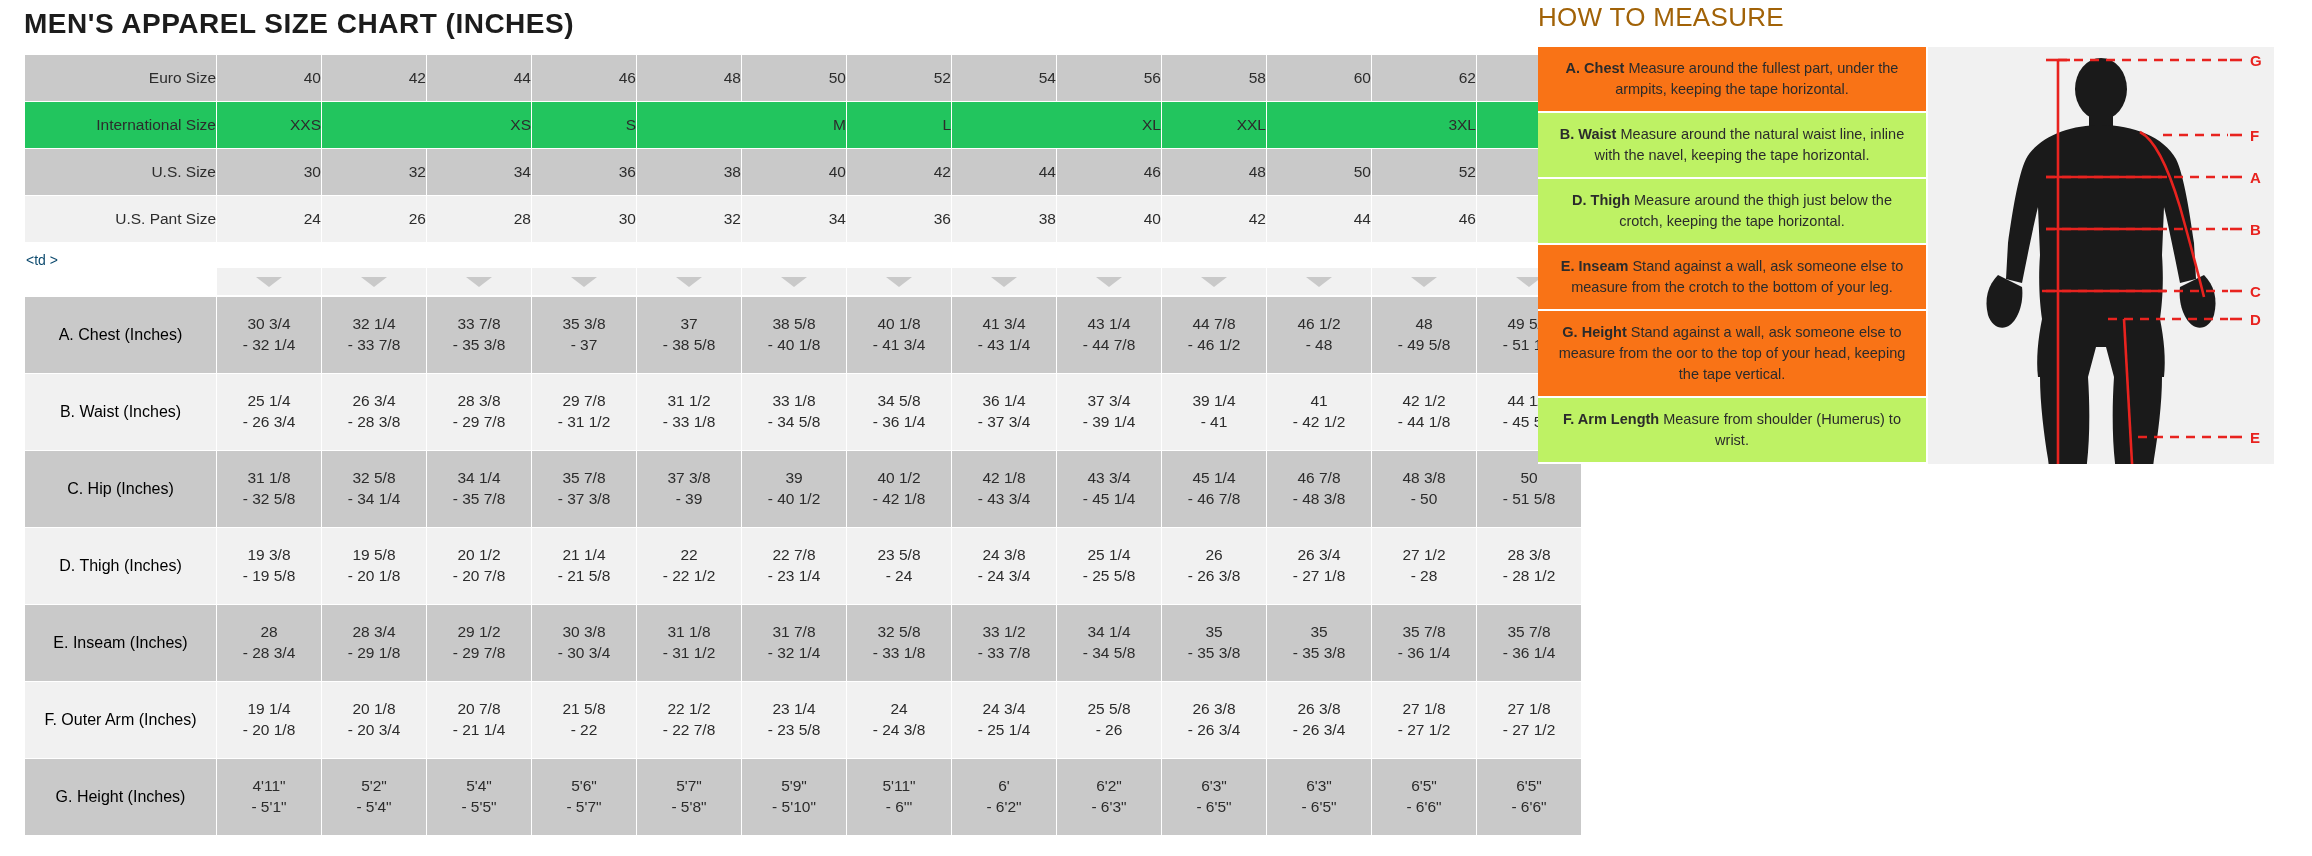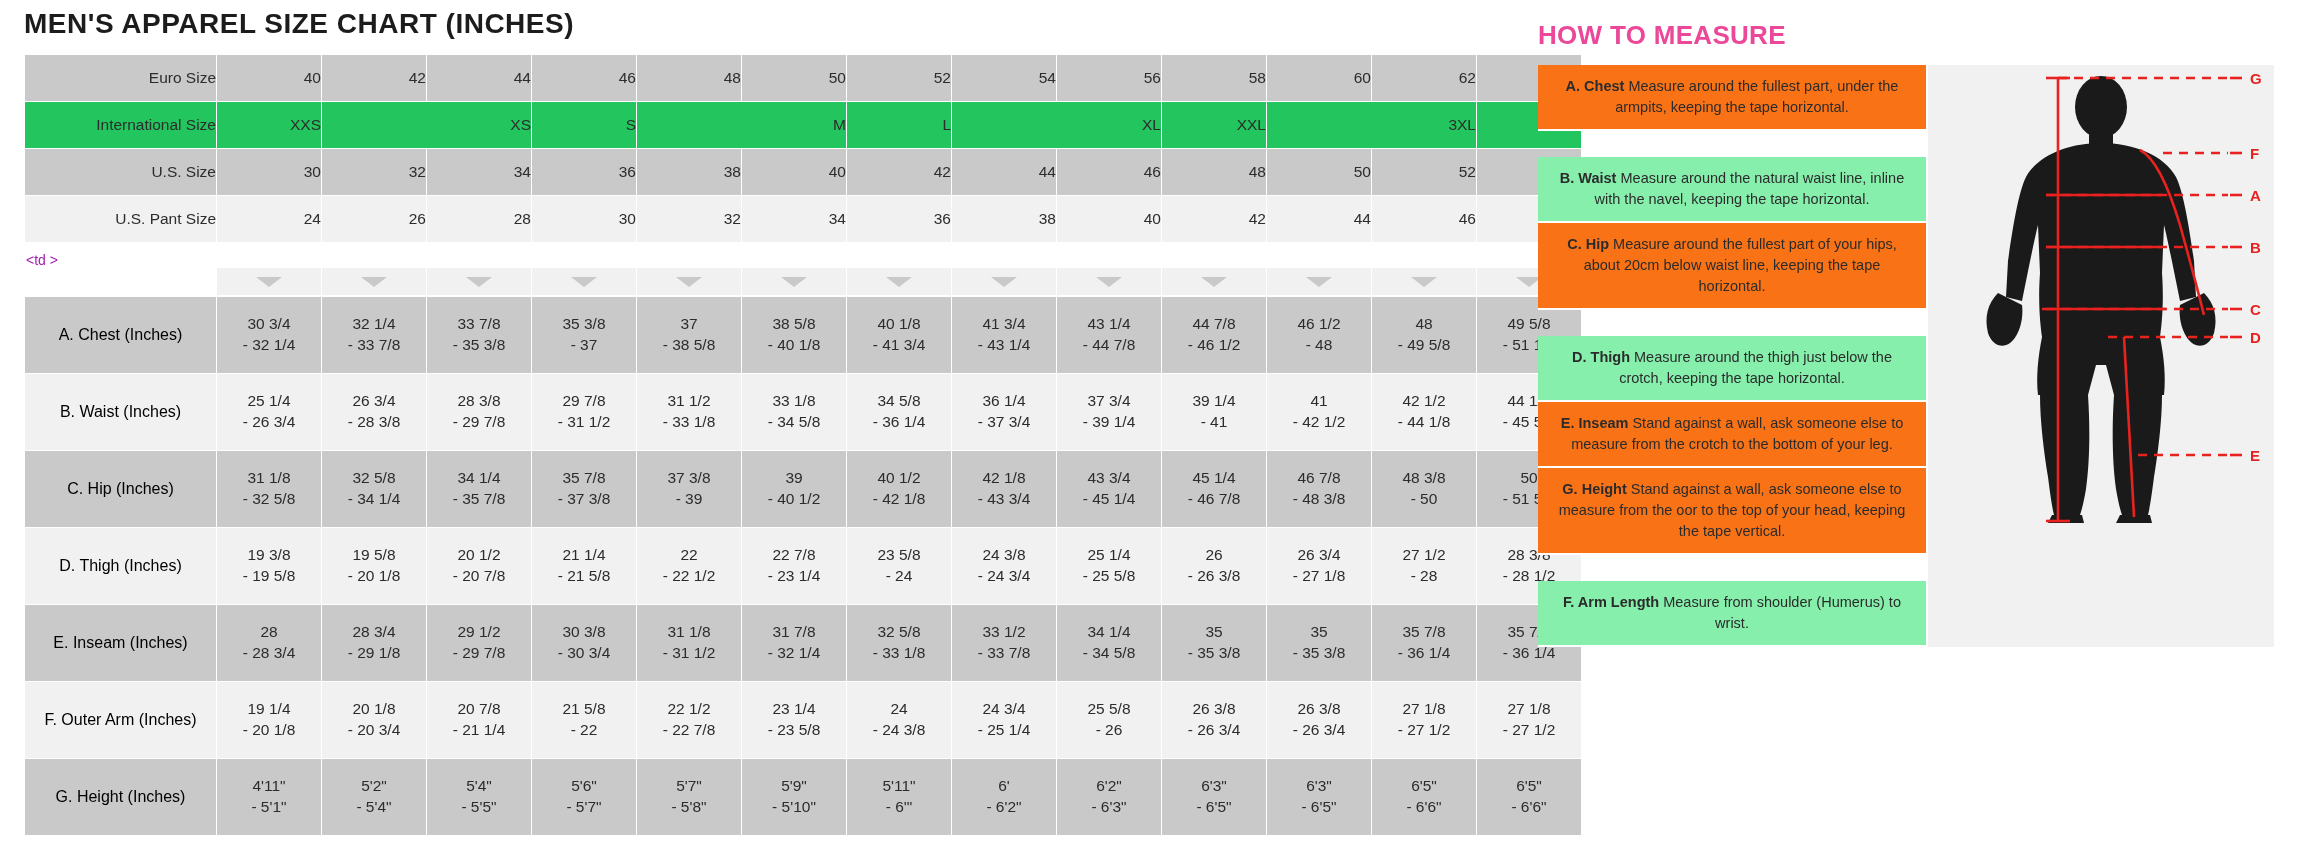--- a/index.html
+++ b/index.html
@@ -54,21 +54,21 @@
   .lab-white { background: #f1f1f1 !important; }
 
   .row-grey td.lab, .row-white td.lab-white { }
 
   
   .intl td { background: #22c55e; }
 
   
   .stray-row {
     font-size: 14px;
-    color: #a21caf;
+    color: #0c4a6e;
     padding: 6px 0 4px 2px;
     height: 22px;
     line-height: 22px;
   }
 
   
   table.filter-table {
     border-collapse: collapse;
     width: 1452px;
     table-layout: fixed;
@@ -115,45 +115,45 @@
   .mwhite td { background: #f1f1f1; }
 
   
   .right-col {
     position: absolute;
     left: 1538px; top: 0px;
     width: 750px;
   }
   .howto-title {
     font-size: 26px;
-    font-weight: bold;
+    font-weight: normal;
     letter-spacing: .3px;
-    color: #ec4899;
-    margin: 20px 0 14px 0;
+    color: #a16207;
+    margin: 2px 0 14px 0;
   }
   .howto-wrap {
     display: flex;
     align-items: stretch;
     width: 736px;
   }
   .howto-list {
     width: 388px;
     flex: 0 0 388px;
   }
   .howto-item {
     padding: 11px 16px;
     font-size: 14.5px;
     line-height: 1.45;
     text-align: center;
     color: #2b2b2b;
     border-bottom: 2px solid #ffffff;
   }
   .howto-item b { font-weight: bold; }
   .h-grey { background: #f97316; }
-  .h-white { background: #86efac; margin-top: 26px; }
+  .h-white { background: #bef264; }
 
   .figure-box {
     flex: 1 1 auto;
     background: #f1f1f1;
     position: relative;
     margin-left: 2px;
     overflow: hidden;
   }
   .figure-svg { position: absolute; inset: 0; }
 </style>
@@ -434,24 +434,20 @@
 
     <div class="howto-wrap">
       <div class="howto-list">
         <div class="howto-item h-grey">
           <b>A. Chest</b> 
           <span>Measure around the fullest part, under the armpits, keeping the tape horizontal.</span>
         </div>
         <div class="howto-item h-white">
           <b>B. Waist</b> 
           <span>Measure around the natural waist line, inline with the navel, keeping the tape horizontal.</span>
-        </div>
-        <div class="howto-item h-grey">
-          <b>C. Hip</b> 
-          <span>Measure around the fullest part of your hips, about 20cm below waist line, keeping the tape horizontal.</span>
         </div>
         <div class="howto-item h-white">
           <b>D. Thigh</b> 
           <span>Measure around the thigh just below the crotch, keeping the tape horizontal.</span>
         </div>
         <div class="howto-item h-grey">
           <b>E. Inseam</b> 
           <span>Stand against a wall, ask someone else to measure from the crotch to the bottom of your leg.</span>
         </div>
         <div class="howto-item h-grey">

